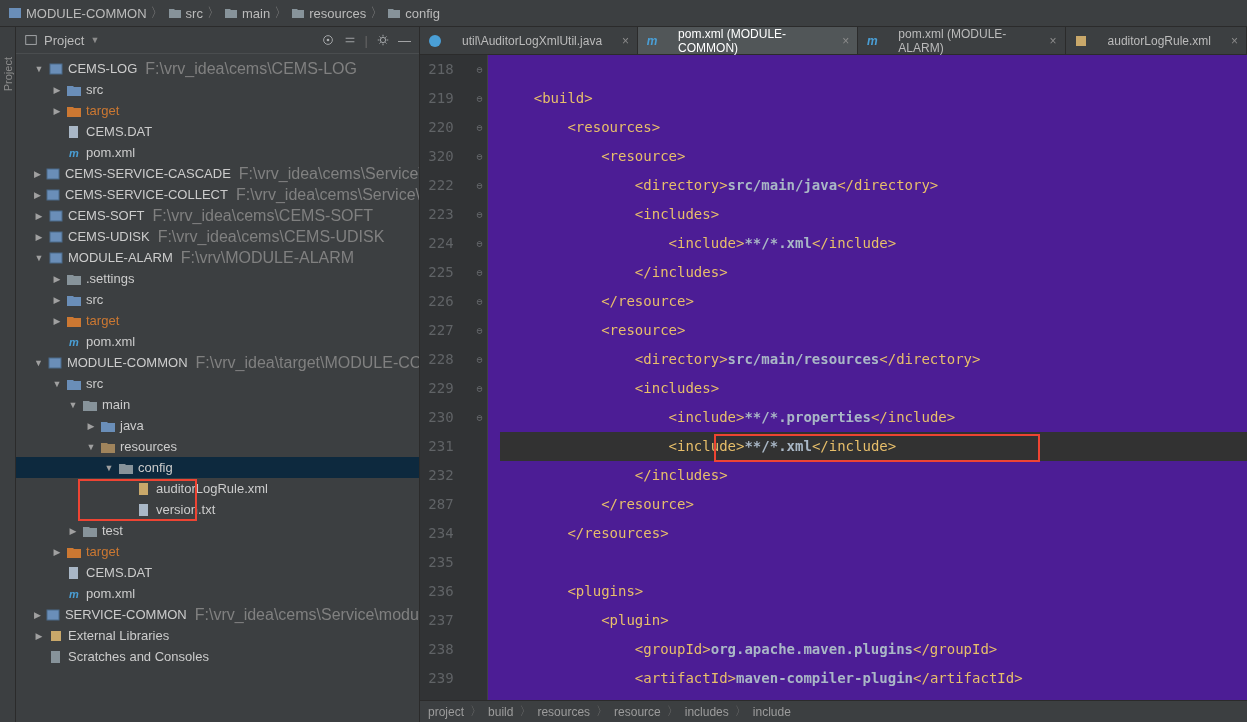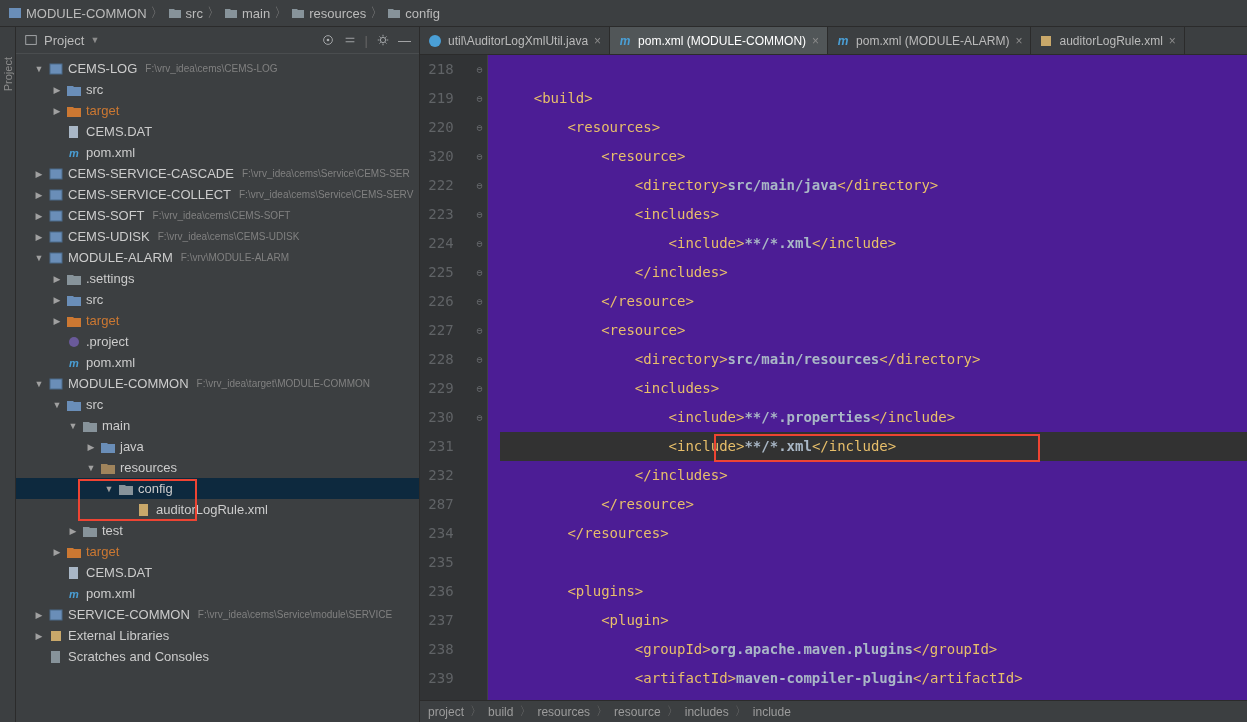--- a/index.html
+++ b/index.html
@@ -14,31 +14,31 @@
 .proj { width:404px; background:#3c3f41; display:flex; flex-direction:column; border-right:1px solid #2b2b2b; }
 .proj-hdr { height:27px; display:flex; align-items:center; padding:0 8px; background:#3c3f41; border-bottom:1px solid #4a4d4f; color:#bbbbbb; }
 .proj-hdr .title { flex:1; display:flex; align-items:center; gap:6px; }
 .proj-hdr .tools { display:flex; gap:8px; align-items:center; }
 .tool-ic { width:14px; height:14px; color:#afb1b3; }
 .tree { flex:1; overflow:auto; padding:4px 0; background:#3c3f41; }
 .node { display:flex; align-items:center; height:21px; padding-left:6px; cursor:pointer; white-space:nowrap; gap:4px; }
 .node .arrow { width:10px; text-align:center; font-size:9px; color:#a0a0a0; }
 .node .ic { width:16px; height:16px; display:flex; align-items:center; justify-content:center; font-size:11px; }
 .node .lbl { color:#cccccc; }
-.node .path { color:#808080; margin-left:4px; font-size:10px; }
+.node .path { color:#808080; margin-left:4px; font-size:16px; }
 .node.sel { background:#0d293e; }
 .node.tgt .lbl { color:#cc7832; }
 .mvn-ic { color:#4a9fd6; font-weight:bold; font-style:italic; }
 .ind1{padding-left:18px;} .ind2{padding-left:36px;} .ind3{padding-left:52px;} .ind4{padding-left:70px;} .ind5{padding-left:88px;} .ind6{padding-left:106px;}
 .redbox { position:absolute; border:2px solid #e43; pointer-events:none; }
 .rb-tree { left:78px; top:479px; width:119px; height:42px; }
 .rb-code { left:714px; top:434px; width:326px; height:28px; }
 .editor { flex:1; display:flex; flex-direction:column; min-width:0; background:#2b2b2b; }
 .tabs { height:28px; display:flex; align-items:stretch; background:#3c3f41; border-bottom:1px solid #2b2b2b; }
-.tab { display:flex; align-items:center; padding:0 8px; gap:6px; font-size:12px; color:#bbbbbb; border-right:1px solid #2b2b2b; cursor:pointer; }
+.tab { display:flex; align-items:center; padding:0 8px; gap:20px; font-size:12px; color:#bbbbbb; border-right:1px solid #2b2b2b; cursor:pointer; }
 .tab.active { background:#515658; color:#fff; }
 .tab .close { color:#8c8c8c; font-size:12px; }
 .tab-ic { width:14px; height:14px; display:flex; align-items:center; justify-content:center; }
 .code-area { flex:1; display:flex; overflow:hidden; }
 .gutter { width:52px; background:#313335; color:#606366; font:14px/29px Consolas,monospace; text-align:center; padding-right:10px; }
 .fold-col { width:16px; background:#313335; border-right:1px solid #404244; color:#606366; font:10px/29px Consolas,monospace; text-align:center; }
 .fold-col .fm { color:#6a6d70; }
 .code { flex:1; font:14px/29px Consolas,monospace; background:#4c1d95; padding-left:12px; white-space:pre; overflow:auto; }
 .code .ln { height:29px; }
 .code .ln.hl { background:#323232; }
@@ -235,29 +235,20 @@
             <span class="ic">
               <svg width="16" height="16">
                 <path d="M1 4h6l1 1h7v9H1z" fill="#cc7832"></path>
               </svg>
             </span>
             <span class="lbl">target</span>
           </div>
           <div class="node ind2">
             <span class="arrow"></span>
             <span class="ic">
-              <svg width="16" height="16">
-                <circle cx="8" cy="8" r="5" fill="#6a5a9a"></circle>
-              </svg>
-            </span>
-            <span class="lbl">.project</span>
-          </div>
-          <div class="node ind2">
-            <span class="arrow"></span>
-            <span class="ic">
               <span class="mvn-ic">m</span>
             </span>
             <span class="lbl">pom.xml</span>
           </div>
           <div class="node ind1">
             <span class="arrow">▼</span>
             <span class="ic">
               <svg width="16" height="16">
                 <rect x="2" y="3" width="12" height="10" fill="#6a8eb8" stroke="#4a6a8a"></rect>
               </svg>
@@ -311,20 +302,29 @@
             <span class="lbl">config</span>
           </div>
           <div class="node ind6">
             <span class="arrow"></span>
             <span class="ic">
               <svg width="16" height="16">
                 <rect x="3" y="2" width="9" height="12" fill="#c9a86a"></rect>
               </svg>
             </span>
             <span class="lbl">auditorLogRule.xml</span>
+          </div>
+          <div class="node ind6">
+            <span class="arrow"></span>
+            <span class="ic">
+              <svg width="16" height="16">
+                <rect x="3" y="2" width="9" height="12" fill="#a9b7c6"></rect>
+              </svg>
+            </span>
+            <span class="lbl">version.txt</span>
           </div>
           <div class="node ind3">
             <span class="arrow">▶</span>
             <span class="ic">
               <svg width="16" height="16">
                 <path d="M1 4h6l1 1h7v9H1z" fill="#87939a"></path>
               </svg>
             </span>
             <span class="lbl">test</span>
           </div>

